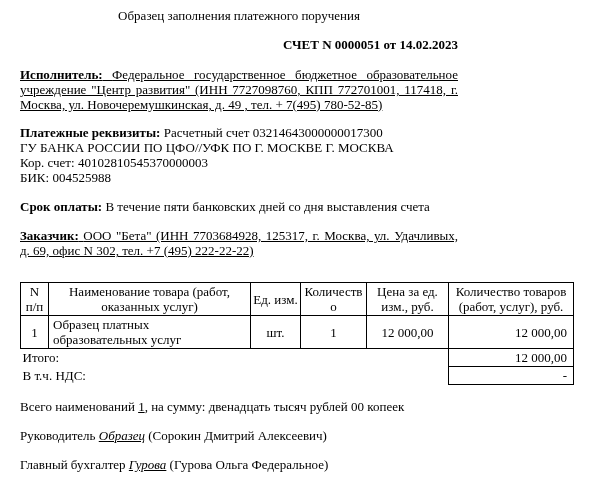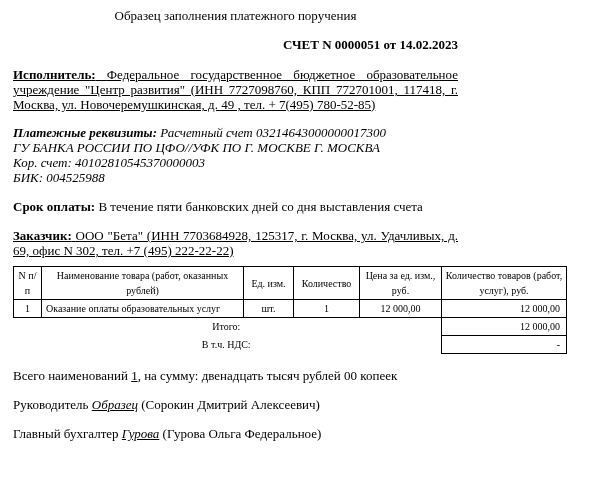--- a/index.html
+++ b/index.html
@@ -6,47 +6,47 @@
   html, body { background: #ffffff; }
   body {
     width: 600px;
     height: 487px;
     font-family: "Liberation Serif", serif;
     font-size: 13px;
     color: #000000;
     overflow: hidden;
   }
   .page {
-    padding: 6px 22px 0 13px;
+    padding: 6px 22px 0 20px;
     width: 480px;
   }
   .doc-title {
     text-align: center;
     margin-top: 2px;
   }
   .invoice-heading {
     text-align: right;
     font-weight: bold;
     margin-top: 13px;
   }
   p.para {
     margin-top: 14px;
     line-height: 15px;
   }
   .just { text-align: justify; text-decoration: underline; }
   .label-bold { font-weight: bold; }
   .req-block { margin-top: 13px; line-height: 15px; }
-  .req-line { line-height: 15px; font-style: italic; }
+  .req-line { line-height: 15px; }
 
   table.items {
     border-collapse: collapse;
     table-layout: fixed;
     width: 553px;
-    margin-top: 8px;
-    font-size: 10px;
+    margin-top: 24px;
+    font-size: 13px;
   }
   table.items th, table.items td {
     border: 1px solid #000000;
     font-weight: normal;
     text-align: center;
     vertical-align: middle;
     padding: 1px 2px;
     line-height: 15px;
     overflow-wrap: break-word;
     word-wrap: break-word;
@@ -54,21 +54,21 @@
   table.items td.name-cell {
     text-align: left;
     padding: 1px 4px;
   }
   table.items td.cost-cell {
     text-align: right;
     padding-right: 6px;
   }
   table.items td.total-label {
     border: none;
-    text-align: center;
+    text-align: left;
     padding-right: 4px;
   }
   table.items td.total-value {
     text-align: right;
     padding-right: 6px;
   }
   .sig {
     font-style: italic;
     text-decoration: underline;
   }
@@ -101,31 +101,31 @@
       <col style="width:28px">
       <col style="width:202px">
       <col style="width:50px">
       <col style="width:66px">
       <col style="width:82px">
       <col style="width:125px">
     </colgroup>
     <thead>
       <tr>
         <th>N п/п</th>
-        <th>Наименование товара (работ, оказанных рублей)</th>
+        <th>Наименование товара (работ, оказанных услуг)</th>
         <th>Ед. изм.</th>
         <th>Количество</th>
         <th>Цена за ед. изм., руб.</th>
         <th>Количество товаров (работ, услуг), руб.</th>
       </tr>
     </thead>
     <tbody>
       <tr>
         <td>1</td>
-        <td class="name-cell">Оказание оплаты образовательных услуг</td>
+        <td class="name-cell">Образец платных образовательных услуг</td>
         <td>шт.</td>
         <td>1</td>
         <td>12 000,00</td>
         <td class="cost-cell">12 000,00</td>
       </tr>
       <tr>
         <td class="total-label" colspan="5">Итого:</td>
         <td class="total-value">12 000,00</td>
       </tr>
       <tr>

